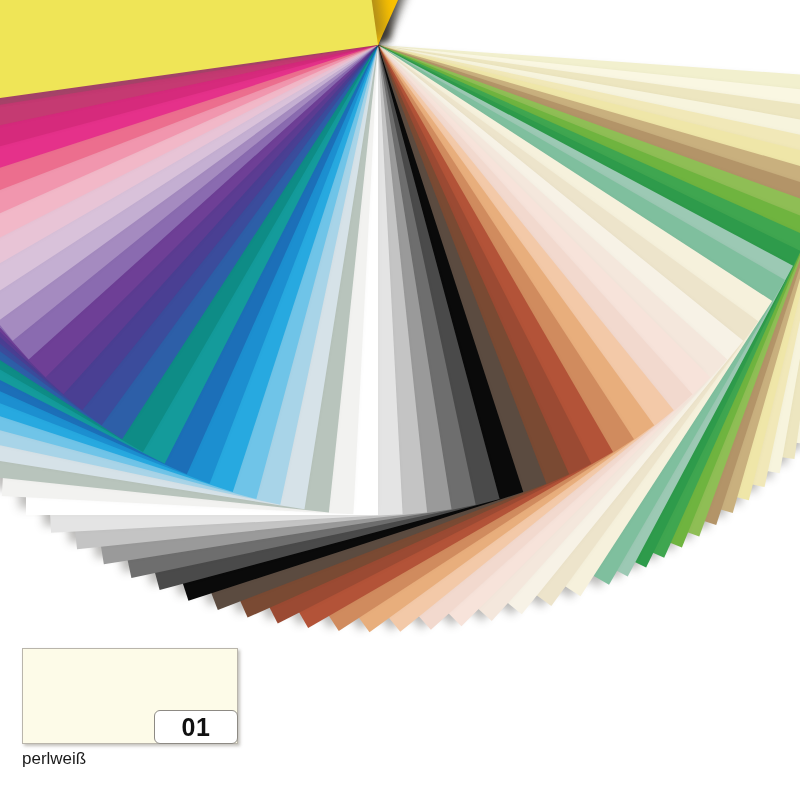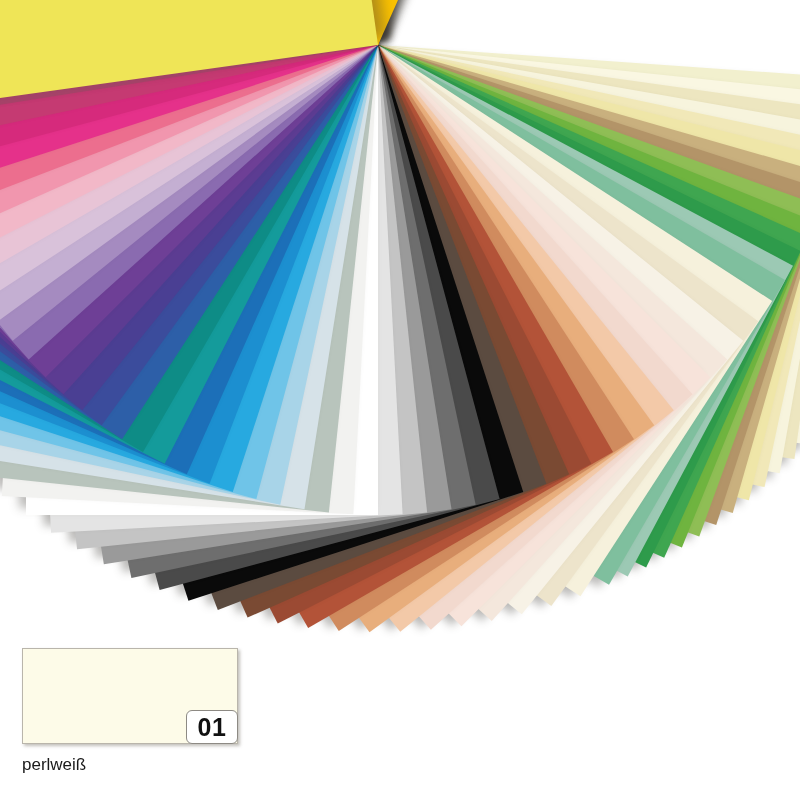--- a/index.html
+++ b/index.html
@@ -65,37 +65,37 @@
     height: 96px;
     border: 1px solid #b9b5ab;
     box-sizing: border-box;
     box-shadow: 2px 2px 3px rgba(120,115,105,0.45);
   }
 
   #swatch-code-badge {
     position: absolute;
     right: -1px;
     bottom: -1px;
-    width: 52px;
+    width: 84px;
     height: 34px;
     background: #ffffff;
     border: 1px solid #8d8a84;
     border-radius: 6px;
     box-sizing: border-box;
     display: flex;
     align-items: center;
     justify-content: center;
     font-size: 25px;
     font-weight: bold;
     color: #111111;
     letter-spacing: 0.5px;
   }
 
   #swatch-name-de {
-    margin-top: 11px;
+    margin-top: 5px;
     font-size: 17px;
     color: #1a1a1a;
     line-height: 1.15;
   }
 
   #swatch-name-en {
     font-size: 13px;
     font-style: italic;
     color: #1a1a1a;
     line-height: 1.2;

